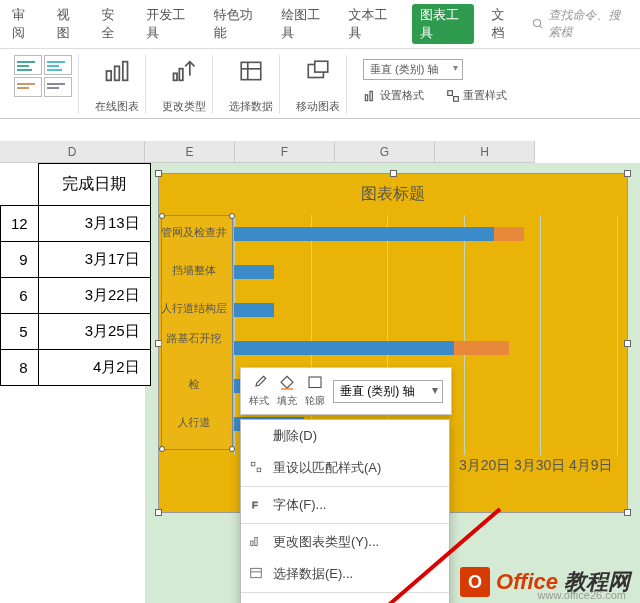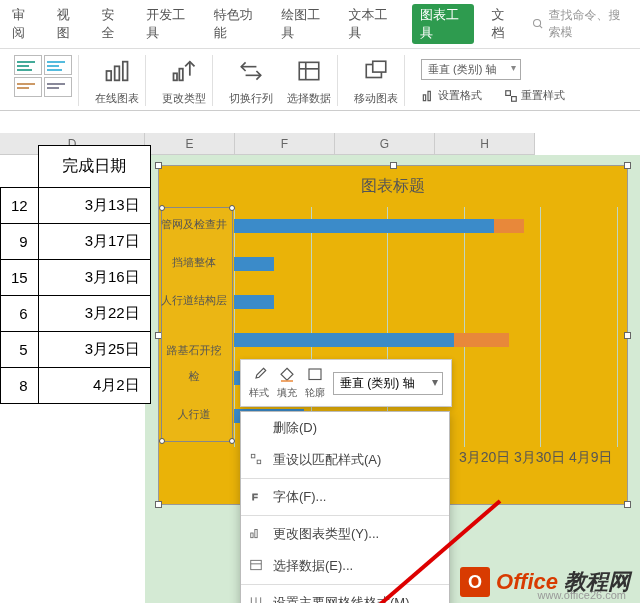--- a/index.html
+++ b/index.html
@@ -1,46 +1,46 @@
 <!DOCTYPE html>
 <html><head>
   <meta charset="utf-8">
   <style>
     * { box-sizing: border-box; margin: 0; padding: 0; }
     body { font-family: "Microsoft YaHei", sans-serif; font-size: 12px; background: #fff; width: 640px; height: 603px; overflow: hidden; position: relative; }
     
     .ribbon-tabs { display: flex; gap: 14px; padding: 4px 8px; align-items: center; border-bottom: 1px solid #ddd; font-size: 13px; color: #555; }
     .ribbon-tab { cursor: pointer; padding: 2px 4px; }
     .ribbon-tab.active { background: #2e9b4f; color: #fff; border-radius: 3px; padding: 2px 8px; }
-    .search-box { margin-left: auto; display: flex; align-items: center; color: #999; font-size: 12px; }
+    .search-box { margin-left: auto; display: flex; align-items: center; color: #999; font-size: 12px; font-style: italic; }
     .search-box svg { margin-right: 4px; }
     
     .toolbar { display: flex; padding: 6px 8px 4px; border-bottom: 1px solid #ccc; gap: 10px; }
     .tool-group { display: flex; flex-direction: column; align-items: center; gap: 2px; padding: 0 6px; border-right: 1px solid #e0e0e0; }
     .tool-group:last-child { border-right: none; }
     .tool-icon-row { display: flex; gap: 2px; }
     .mini-chart { width: 28px; height: 20px; border: 1px solid #bbb; background: #fff; display: flex; align-items: center; justify-content: center; }
     .big-icon { width: 32px; height: 32px; display: flex; align-items: center; justify-content: center; color: #555; }
     .tool-label { font-size: 11px; color: #555; }
-    .tool-item { display:flex; flex-direction:column; align-items:center; gap:4px; cursor:pointer; }
+    .tool-item { display:flex; flex-direction:column; align-items:center; gap:12px; cursor:pointer; }
     .dropdown-box { border: 1px solid #aaa; padding: 2px 18px 2px 6px; font-size: 11px; color: #555; position: relative; min-width: 100px; text-align:left; }
     .dropdown-box::after { content: "▾"; position: absolute; right: 4px; top: 2px; color: #888; font-size:10px; }
     .sub-tools { display: flex; gap: 22px; font-size: 11px; color: #555; margin-top: 6px; }
     .sub-tools span { display: flex; align-items:center; gap:3px; cursor:pointer; }
     
     .sheet-area { position: relative; height: 520px; overflow: hidden; }
     .col-headers { display: flex; position: absolute; top: 22px; left: 0; }
     .col-header { background: #e8e8e8; border-right: 1px solid #ccc; border-bottom: 1px solid #ccc; text-align: center; font-size: 12px; color: #666; height: 22px; line-height: 22px; }
     .col-D { width: 145px; }
     .col-E { width: 90px; }
     .col-F { width: 100px; }
     .col-G { width: 100px; }
     .col-H { width: 100px; }
     
-    .data-table { position: absolute; top: 34px; left: 0; border-collapse: collapse; }
+    .data-table { position: absolute; top: 44px; left: 0; border-collapse: collapse; }
     .data-table td { border: 1px solid #000; padding: 8px 10px; font-size: 15px; text-align: right; background: #fff; }
     .data-table th { border: 1px solid #000; padding: 10px; font-size: 16px; text-align: center; background: #fff; font-weight: normal; }
     .col-c { width: 32px; text-align: right; }
     .col-d { width: 112px; }
     
     .green-bg { position: absolute; top: 44px; left: 145px; width: 495px; height: 520px; background: #d4ead4; }
     
     .chart-container { position: absolute; top: 54px; left: 158px; width: 470px; height: 340px; background: #eab308; border: 1px solid #999; }
     .chart-handle { width: 7px; height: 7px; background: #fff; border: 1px solid #666; position: absolute; }
     .h-tl{top:-4px;left:-4px;} .h-tr{top:-4px;right:-4px;} .h-bl{bottom:-4px;left:-4px;} .h-br{bottom:-4px;right:-4px;}
@@ -155,31 +155,20 @@
             <line x1="17" y1="4" x2="17" y2="16"></line>
           </svg>
         </div>
       <span class="tool-label">更改类型</span>
     </div>
   </div>
   <div class="tool-group" style="flex-direction:row; gap:14px;">
     <div class="tool-item">
       <div class="big-icon">
           <svg width="26" height="26" viewBox="0 0 24 24" fill="none" stroke="#555" stroke-width="1.5">
-            <path d="M7 4l-4 4 4 4"></path>
-            <path d="M3 8h14"></path>
-            <path d="M17 20l4-4-4-4"></path>
-            <path d="M21 16H7"></path>
-          </svg>
-        </div>
-      <span class="tool-label">切换行列</span>
-    </div>
-    <div class="tool-item">
-      <div class="big-icon">
-          <svg width="26" height="26" viewBox="0 0 24 24" fill="none" stroke="#555" stroke-width="1.5">
             <rect x="3" y="4" width="18" height="16"></rect>
             <line x1="3" y1="10" x2="21" y2="10"></line>
             <line x1="9" y1="4" x2="9" y2="20"></line>
           </svg>
         </div>
       <span class="tool-label">选择数据</span>
     </div>
   </div>
   <div class="tool-group">
     <div class="tool-item">
@@ -230,24 +219,20 @@
           <th class="col-c" style="border-top:none;border-left:none;background:transparent;"></th>
           <th class="col-d">完成日期</th>
         </tr>
     <tr>
           <td class="col-c">12</td>
           <td class="col-d">3月13日</td>
         </tr>
     <tr>
           <td class="col-c">9</td>
           <td class="col-d">3月17日</td>
-        </tr>
-    <tr>
-          <td class="col-c">15</td>
-          <td class="col-d">3月16日</td>
         </tr>
     <tr>
           <td class="col-c">6</td>
           <td class="col-d">3月22日</td>
         </tr>
     <tr>
           <td class="col-c">5</td>
           <td class="col-d">3月25日</td>
         </tr>
     <tr>
@@ -294,21 +279,21 @@
       <div class="y-label" style="top:48px">挡墙整体</div>
       <div class="bar-row" style="top:50px">
           <div class="bar-blue" style="width:40px"></div>
         </div>
 
       <div class="y-label" style="top:86px">人行道结构层</div>
       <div class="bar-row" style="top:88px">
           <div class="bar-blue" style="width:40px"></div>
         </div>
 
-      <div class="y-label" style="top:136px">路基石开挖</div>
+      <div class="y-label" style="top:116px">路基石开挖</div>
       <div class="bar-row" style="top:126px">
           <div class="bar-blue" style="width:220px"></div>
           <div class="bar-orange" style="width:55px"></div>
         </div>
 
       <div class="y-label" style="top:162px">检</div>
       <div class="bar-row" style="top:164px">
           <div class="bar-blue" style="width:70px"></div>
         </div>
 

